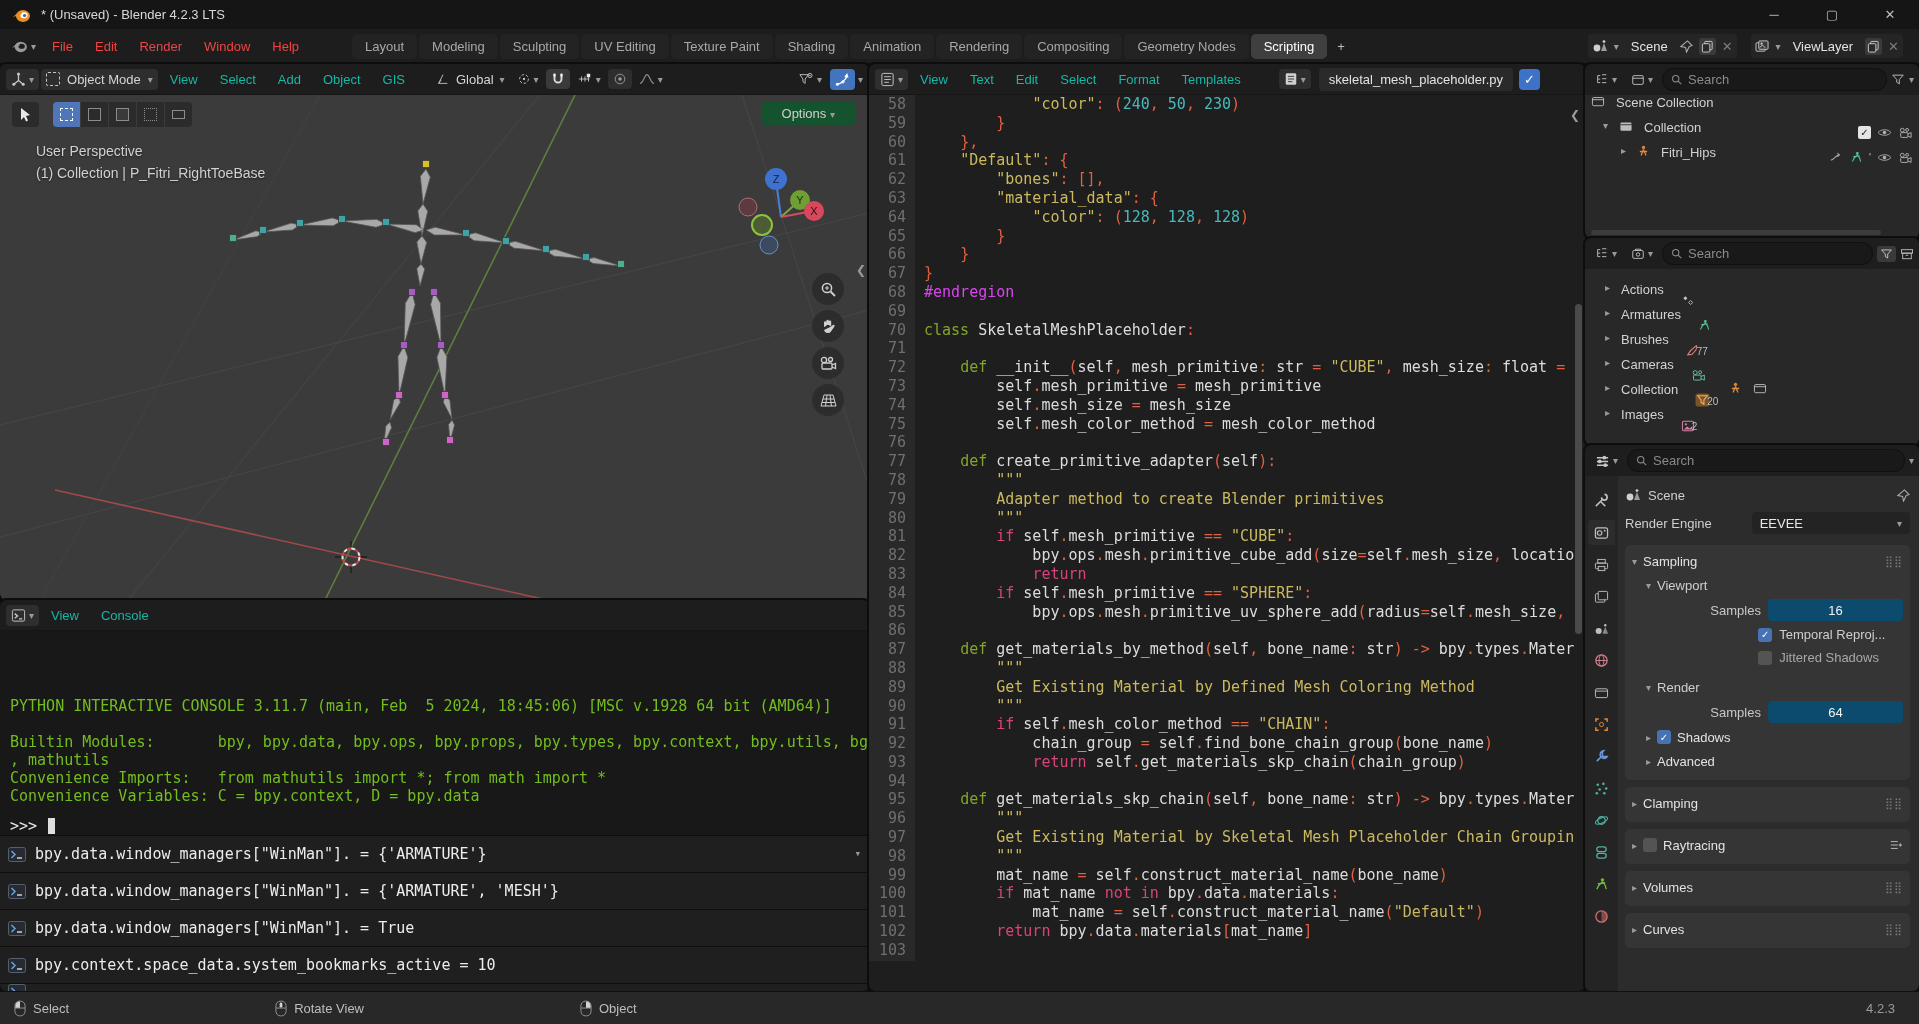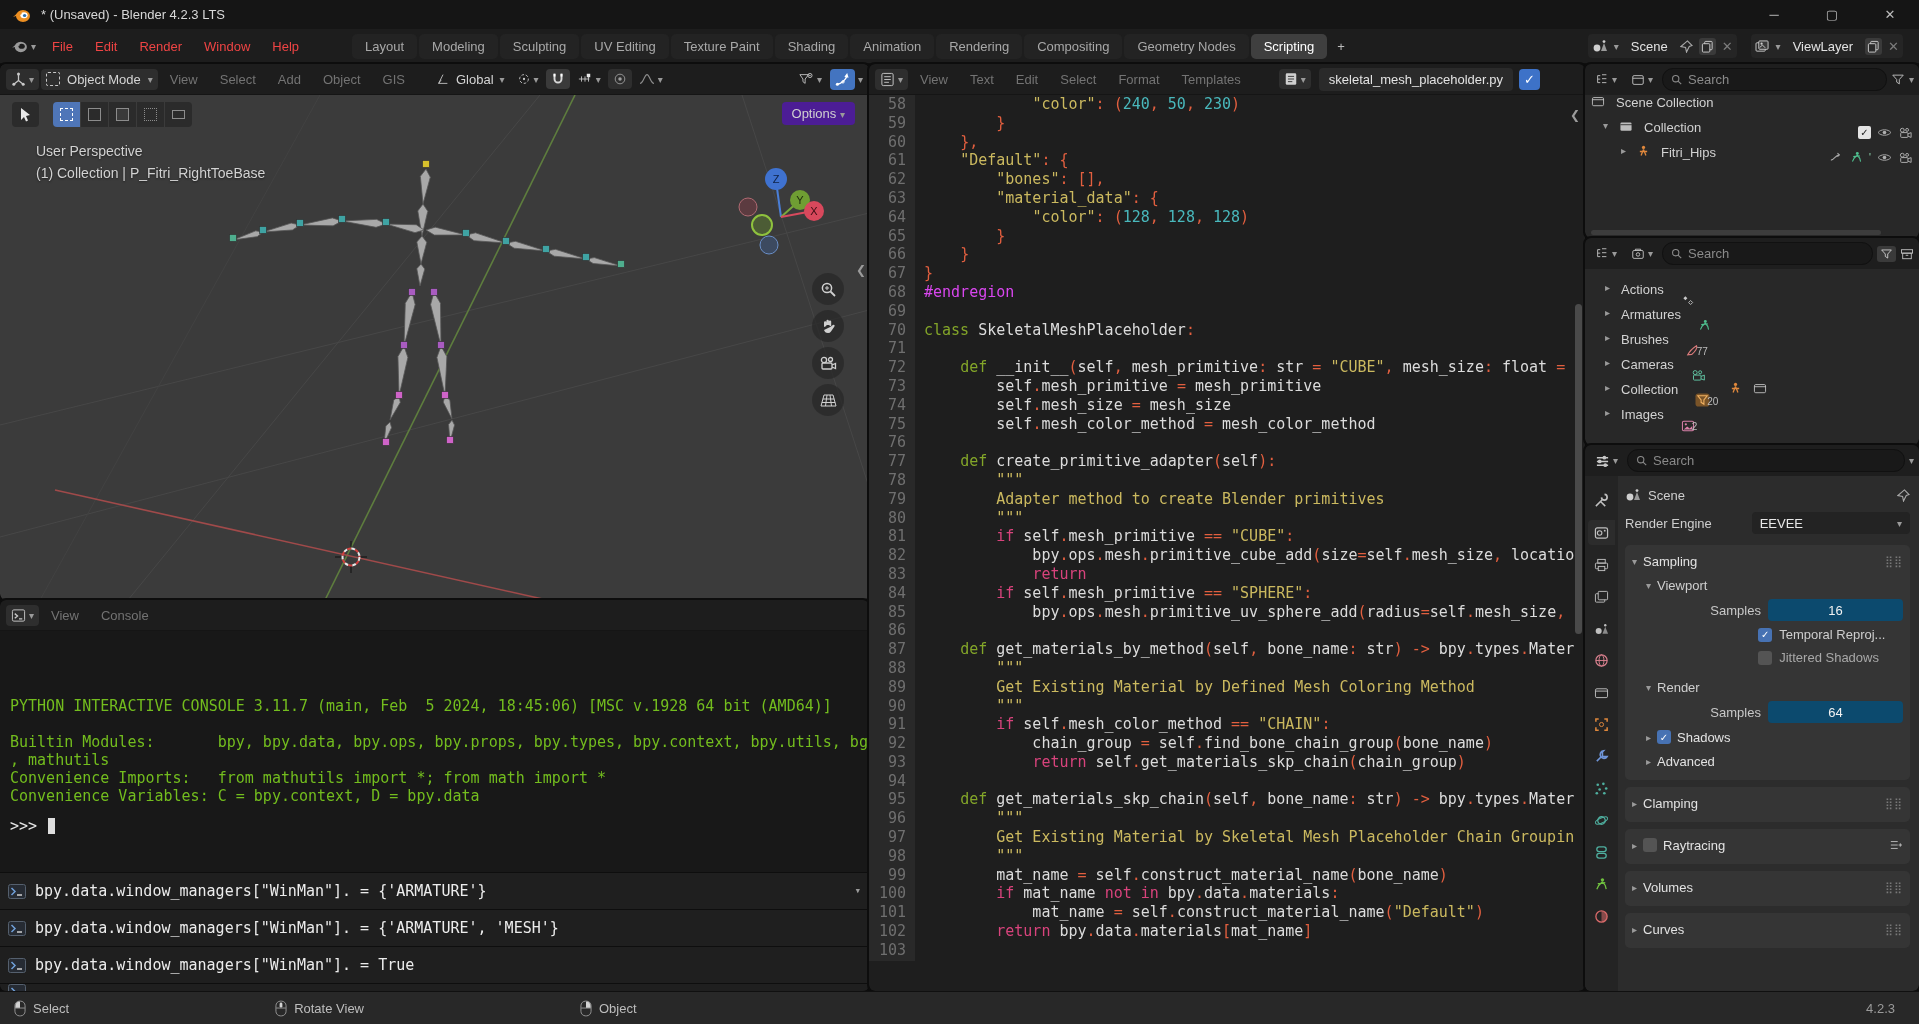--- a/index.html
+++ b/index.html
@@ -17,35 +17,35 @@
   .tab{padding:5px 13px;color:#a8a8a8;border-radius:5px;background:#232323}
   .tab.active{background:#3f3f3f;color:#fff}
   .tab.add{background:transparent;color:#bdbdbd;padding:5px 8px}
   .topwidget{display:flex;align-items:center;background:#252525;border-radius:4px;height:24px;padding:0 4px;gap:6px}
   .topwidget .wname{color:#e2e2e2;padding:0 6px}
   .dim{color:#7c7c7c}
   .chev{color:#9a9a9a;font-size:10px}
   
   .editor{position:absolute;border-radius:6px;overflow:hidden;background:#1e1e1e;outline:2px solid #0d0d0d}
   .ehdr{height:31px;background:#1d1d1d;display:flex;align-items:center;padding:0 6px;gap:2px;border-bottom:1px solid #151515;box-sizing:border-box}
-  .ehdr .menu{padding:0 10px;color:#737373}
+  .ehdr .menu{padding:0 10px;color:#14b8a6}
   .iconbtn{display:flex;align-items:center;gap:3px;background:#2e2e2e;border-radius:4px;padding:3px 5px}
   .iconbtn.flat{background:transparent}
   svg{display:block}
   
   #viewport{left:0;top:64px;width:869px;height:536px;background:#3b3b3b}
   #vp-canvas{position:absolute;left:0;top:31px;right:0;bottom:0;overflow:hidden}
   .vp-overlay-text{position:absolute;color:#d2d2d2;font-size:14px;text-shadow:0 1px 2px rgba(0,0,0,.5)}
   #vp-toolrow{position:absolute;left:12px;top:38px;display:flex;align-items:center;gap:14px}
   .toolbtn{width:27px;height:25px;background:#2b2b2b;border-radius:4px;display:flex;align-items:center;justify-content:center}
   .toolgrp{display:flex;gap:1px}
   .toolgrp .toolbtn{border-radius:0}
   .toolgrp .toolbtn:first-child{border-radius:4px 0 0 4px;background:#4f76b8}
   .toolgrp .toolbtn:last-child{border-radius:0 4px 4px 0}
-  #vp-options{position:absolute;right:14px;top:38px;background:#4c1d95;border-radius:4px;padding:4px 10px;color:#d0d0d0}
+  #vp-options{position:absolute;right:14px;top:38px;background:#14532d;border-radius:4px;padding:4px 20px;color:#d0d0d0}
   .navball{position:absolute;left:726px;top:64px;width:110px;height:110px}
   .vp-sideicon{position:absolute;left:812px;width:32px;height:32px;border-radius:16px;background:rgba(40,40,40,.75);display:flex;align-items:center;justify-content:center}
   .region-chev{position:absolute;color:#9b9b9b;font-size:12px}
   
   #console{left:0;top:600px;width:869px;height:391px;background:#181818}
   #console-body{position:absolute;left:0;top:31px;right:0;bottom:0;font-family:"DejaVu Sans Mono",monospace;font-size:15px;line-height:18px;white-space:pre;overflow:hidden}
   #console-banner{position:absolute;left:10px;top:66px;color:#73bd1e}
   #console-prompt{position:absolute;left:10px;top:186px;color:#e6e6e6;display:flex;align-items:center}
   #console-prompt .cursor{display:inline-block;width:7px;height:16px;background:#dedede;margin-left:2px}
   #history{position:absolute;left:0;bottom:0;right:0}
@@ -432,21 +432,25 @@
               <path d="M3.5 4 L7 7.5 L3.5 11" fill="none" stroke="#6f9fd8" stroke-width="1.5"></path>
               <line x1="9" y1="11" x2="14" y2="11" stroke="#d0d0d0" stroke-width="1.5"></line>
             </svg></span><span>bpy.data.window_managers["WinMan"]. = {'ARMATURE'}</span><span class="rchev">▾</span></div><div class="hrow"><span><svg width="18" height="15" viewBox="0 0 18 15">
               <rect x="0.5" y="0.5" width="17" height="14" rx="2" fill="#262b33" stroke="#55606e"></rect>
               <path d="M3.5 4 L7 7.5 L3.5 11" fill="none" stroke="#6f9fd8" stroke-width="1.5"></path>
               <line x1="9" y1="11" x2="14" y2="11" stroke="#d0d0d0" stroke-width="1.5"></line>
             </svg></span><span>bpy.data.window_managers["WinMan"]. = {'ARMATURE', 'MESH'}</span></div><div class="hrow"><span><svg width="18" height="15" viewBox="0 0 18 15">
               <rect x="0.5" y="0.5" width="17" height="14" rx="2" fill="#262b33" stroke="#55606e"></rect>
               <path d="M3.5 4 L7 7.5 L3.5 11" fill="none" stroke="#6f9fd8" stroke-width="1.5"></path>
               <line x1="9" y1="11" x2="14" y2="11" stroke="#d0d0d0" stroke-width="1.5"></line>
-            </svg></span><span>bpy.data.window_managers["WinMan"]. = True</span></div><div class="hrow partial"><span><svg width="18" height="15" viewBox="0 0 18 15">
+            </svg></span><span>bpy.data.window_managers["WinMan"]. = True</span></div><div class="hrow"><span><svg width="18" height="15" viewBox="0 0 18 15">
+              <rect x="0.5" y="0.5" width="17" height="14" rx="2" fill="#262b33" stroke="#55606e"></rect>
+              <path d="M3.5 4 L7 7.5 L3.5 11" fill="none" stroke="#6f9fd8" stroke-width="1.5"></path>
+              <line x1="9" y1="11" x2="14" y2="11" stroke="#d0d0d0" stroke-width="1.5"></line>
+            </svg></span><span>bpy.context.space_data.system_bookmarks_active = 10</span></div><div class="hrow partial"><span><svg width="18" height="15" viewBox="0 0 18 15">
               <rect x="0.5" y="0.5" width="17" height="14" rx="2" fill="#262b33" stroke="#55606e"></rect>
               <path d="M3.5 4 L7 7.5 L3.5 11" fill="none" stroke="#6f9fd8" stroke-width="1.5"></path>
               <line x1="9" y1="11" x2="14" y2="11" stroke="#d0d0d0" stroke-width="1.5"></line>
             </svg></span><span></span></div></div>
   </div>
 </div>
 
 <div id="texted" class="editor">
   <div class="ehdr">
     <div class="iconbtn">

